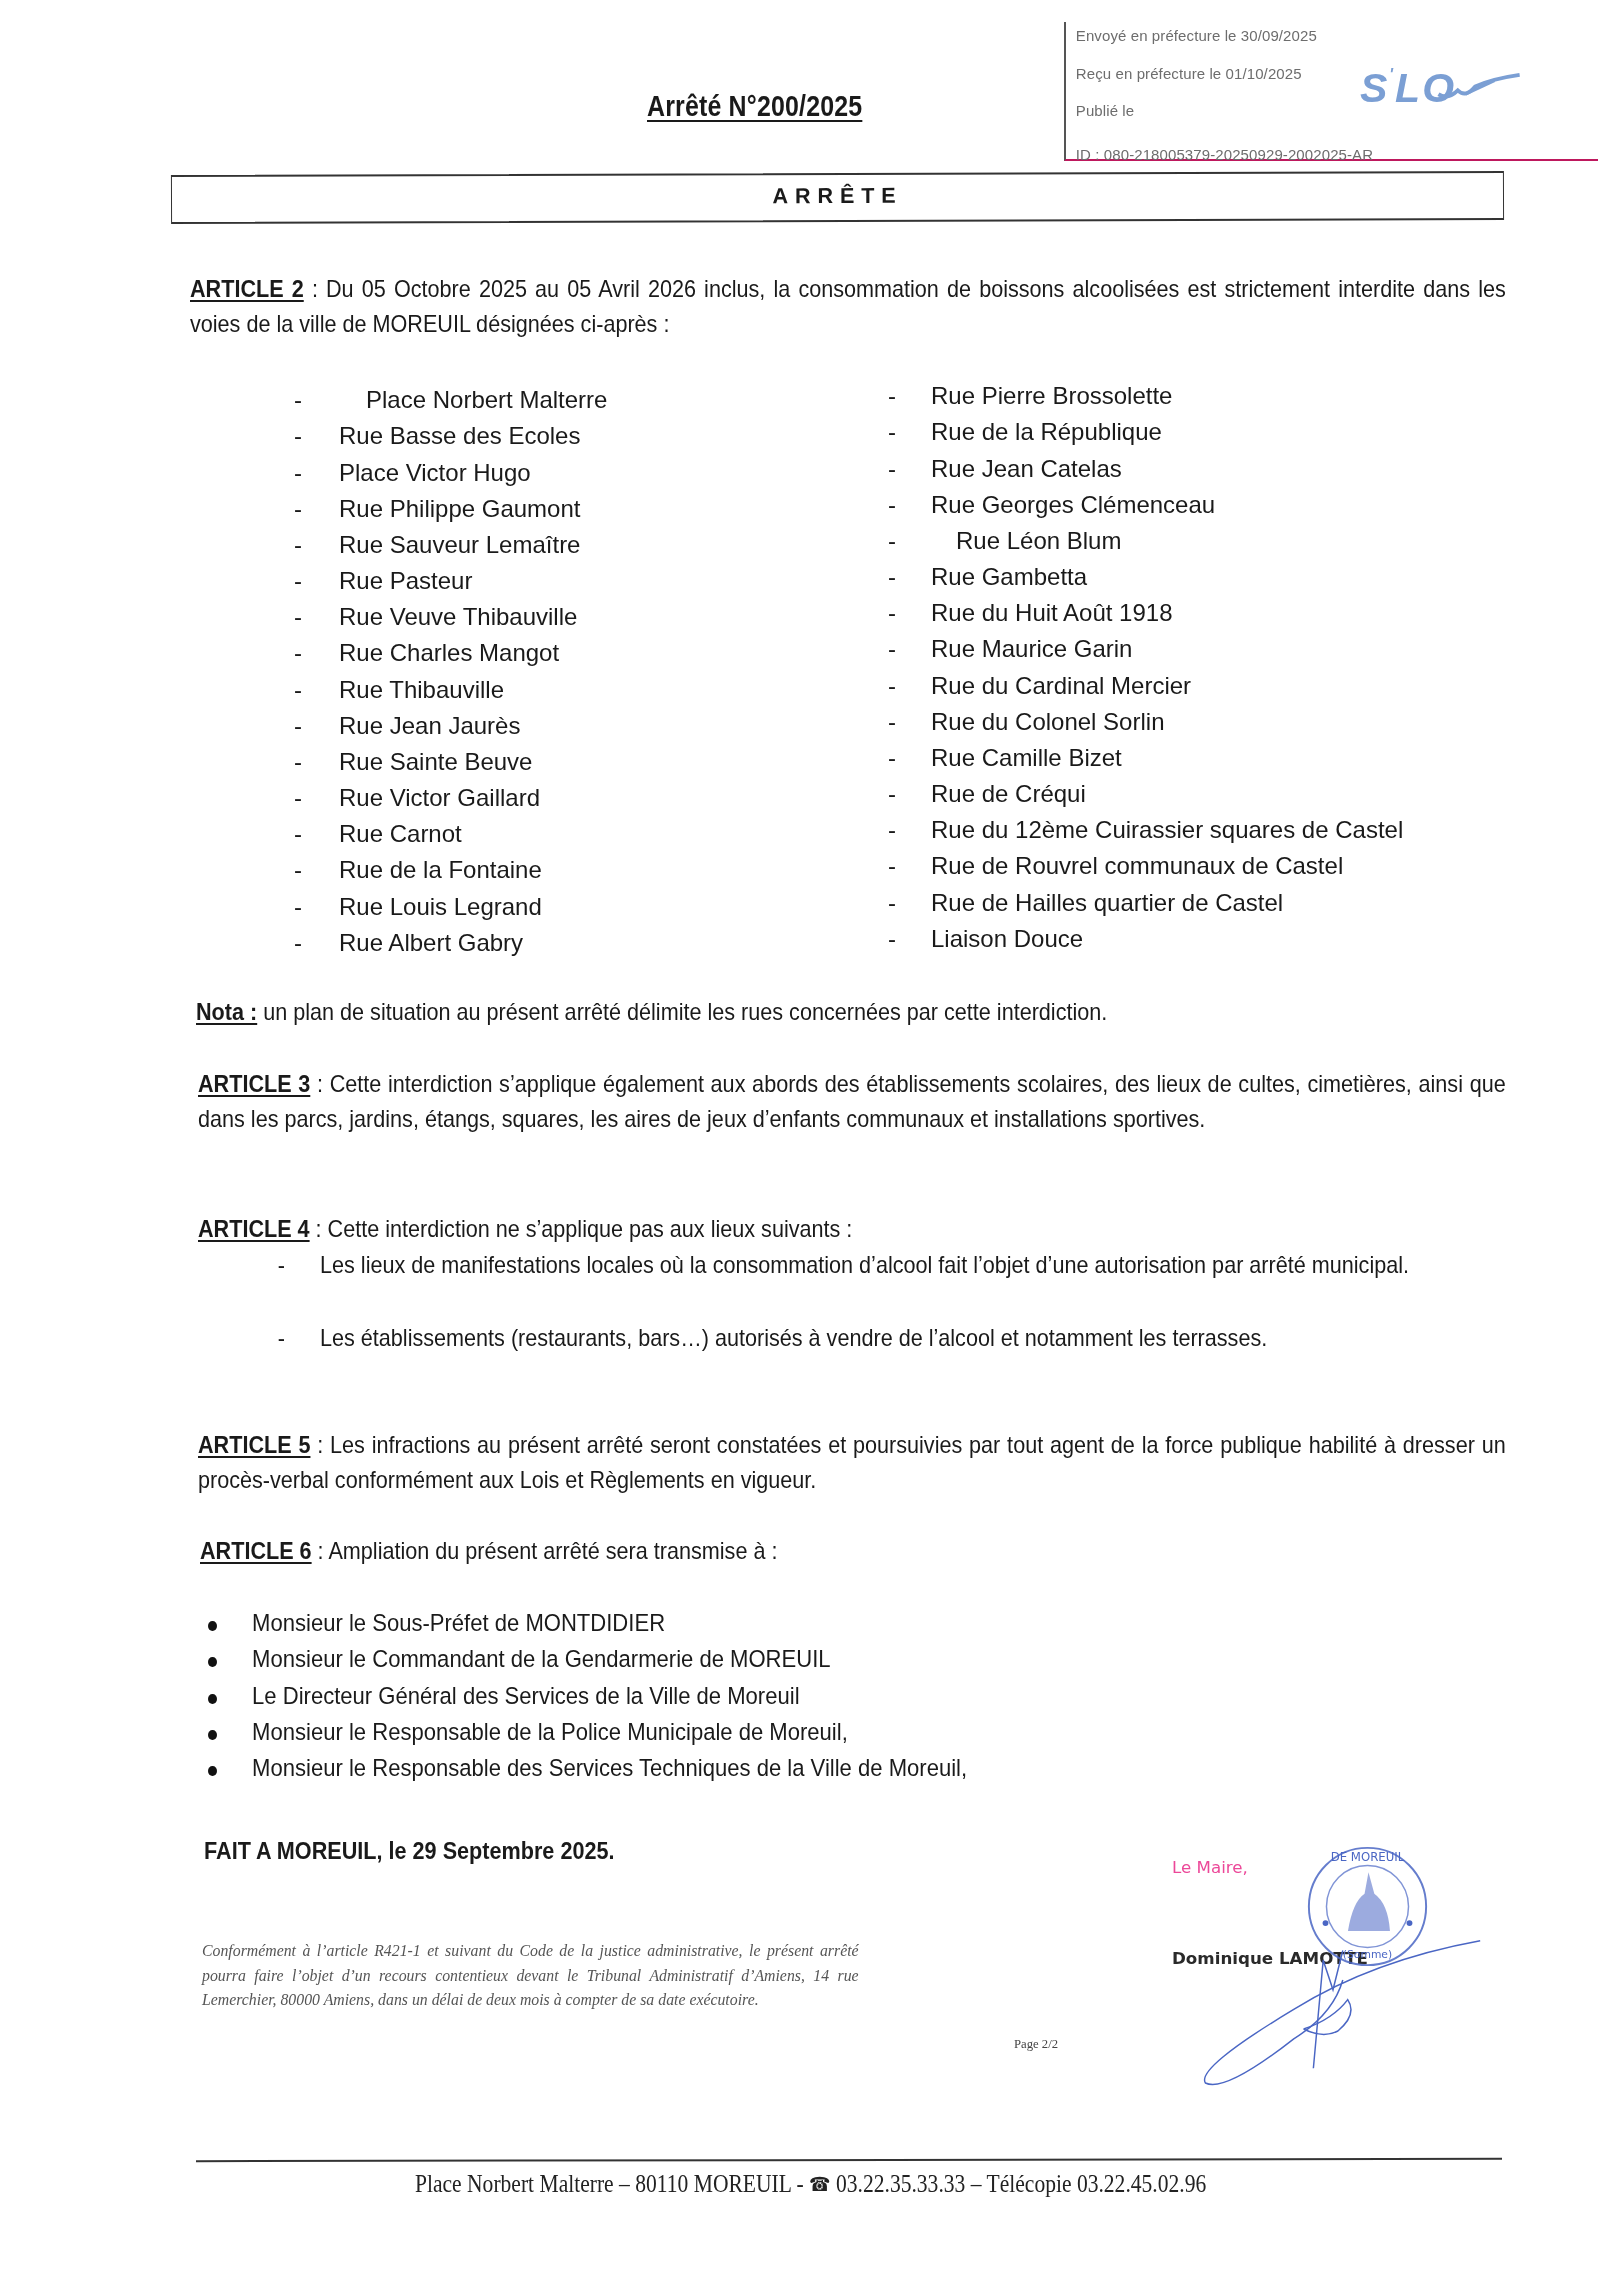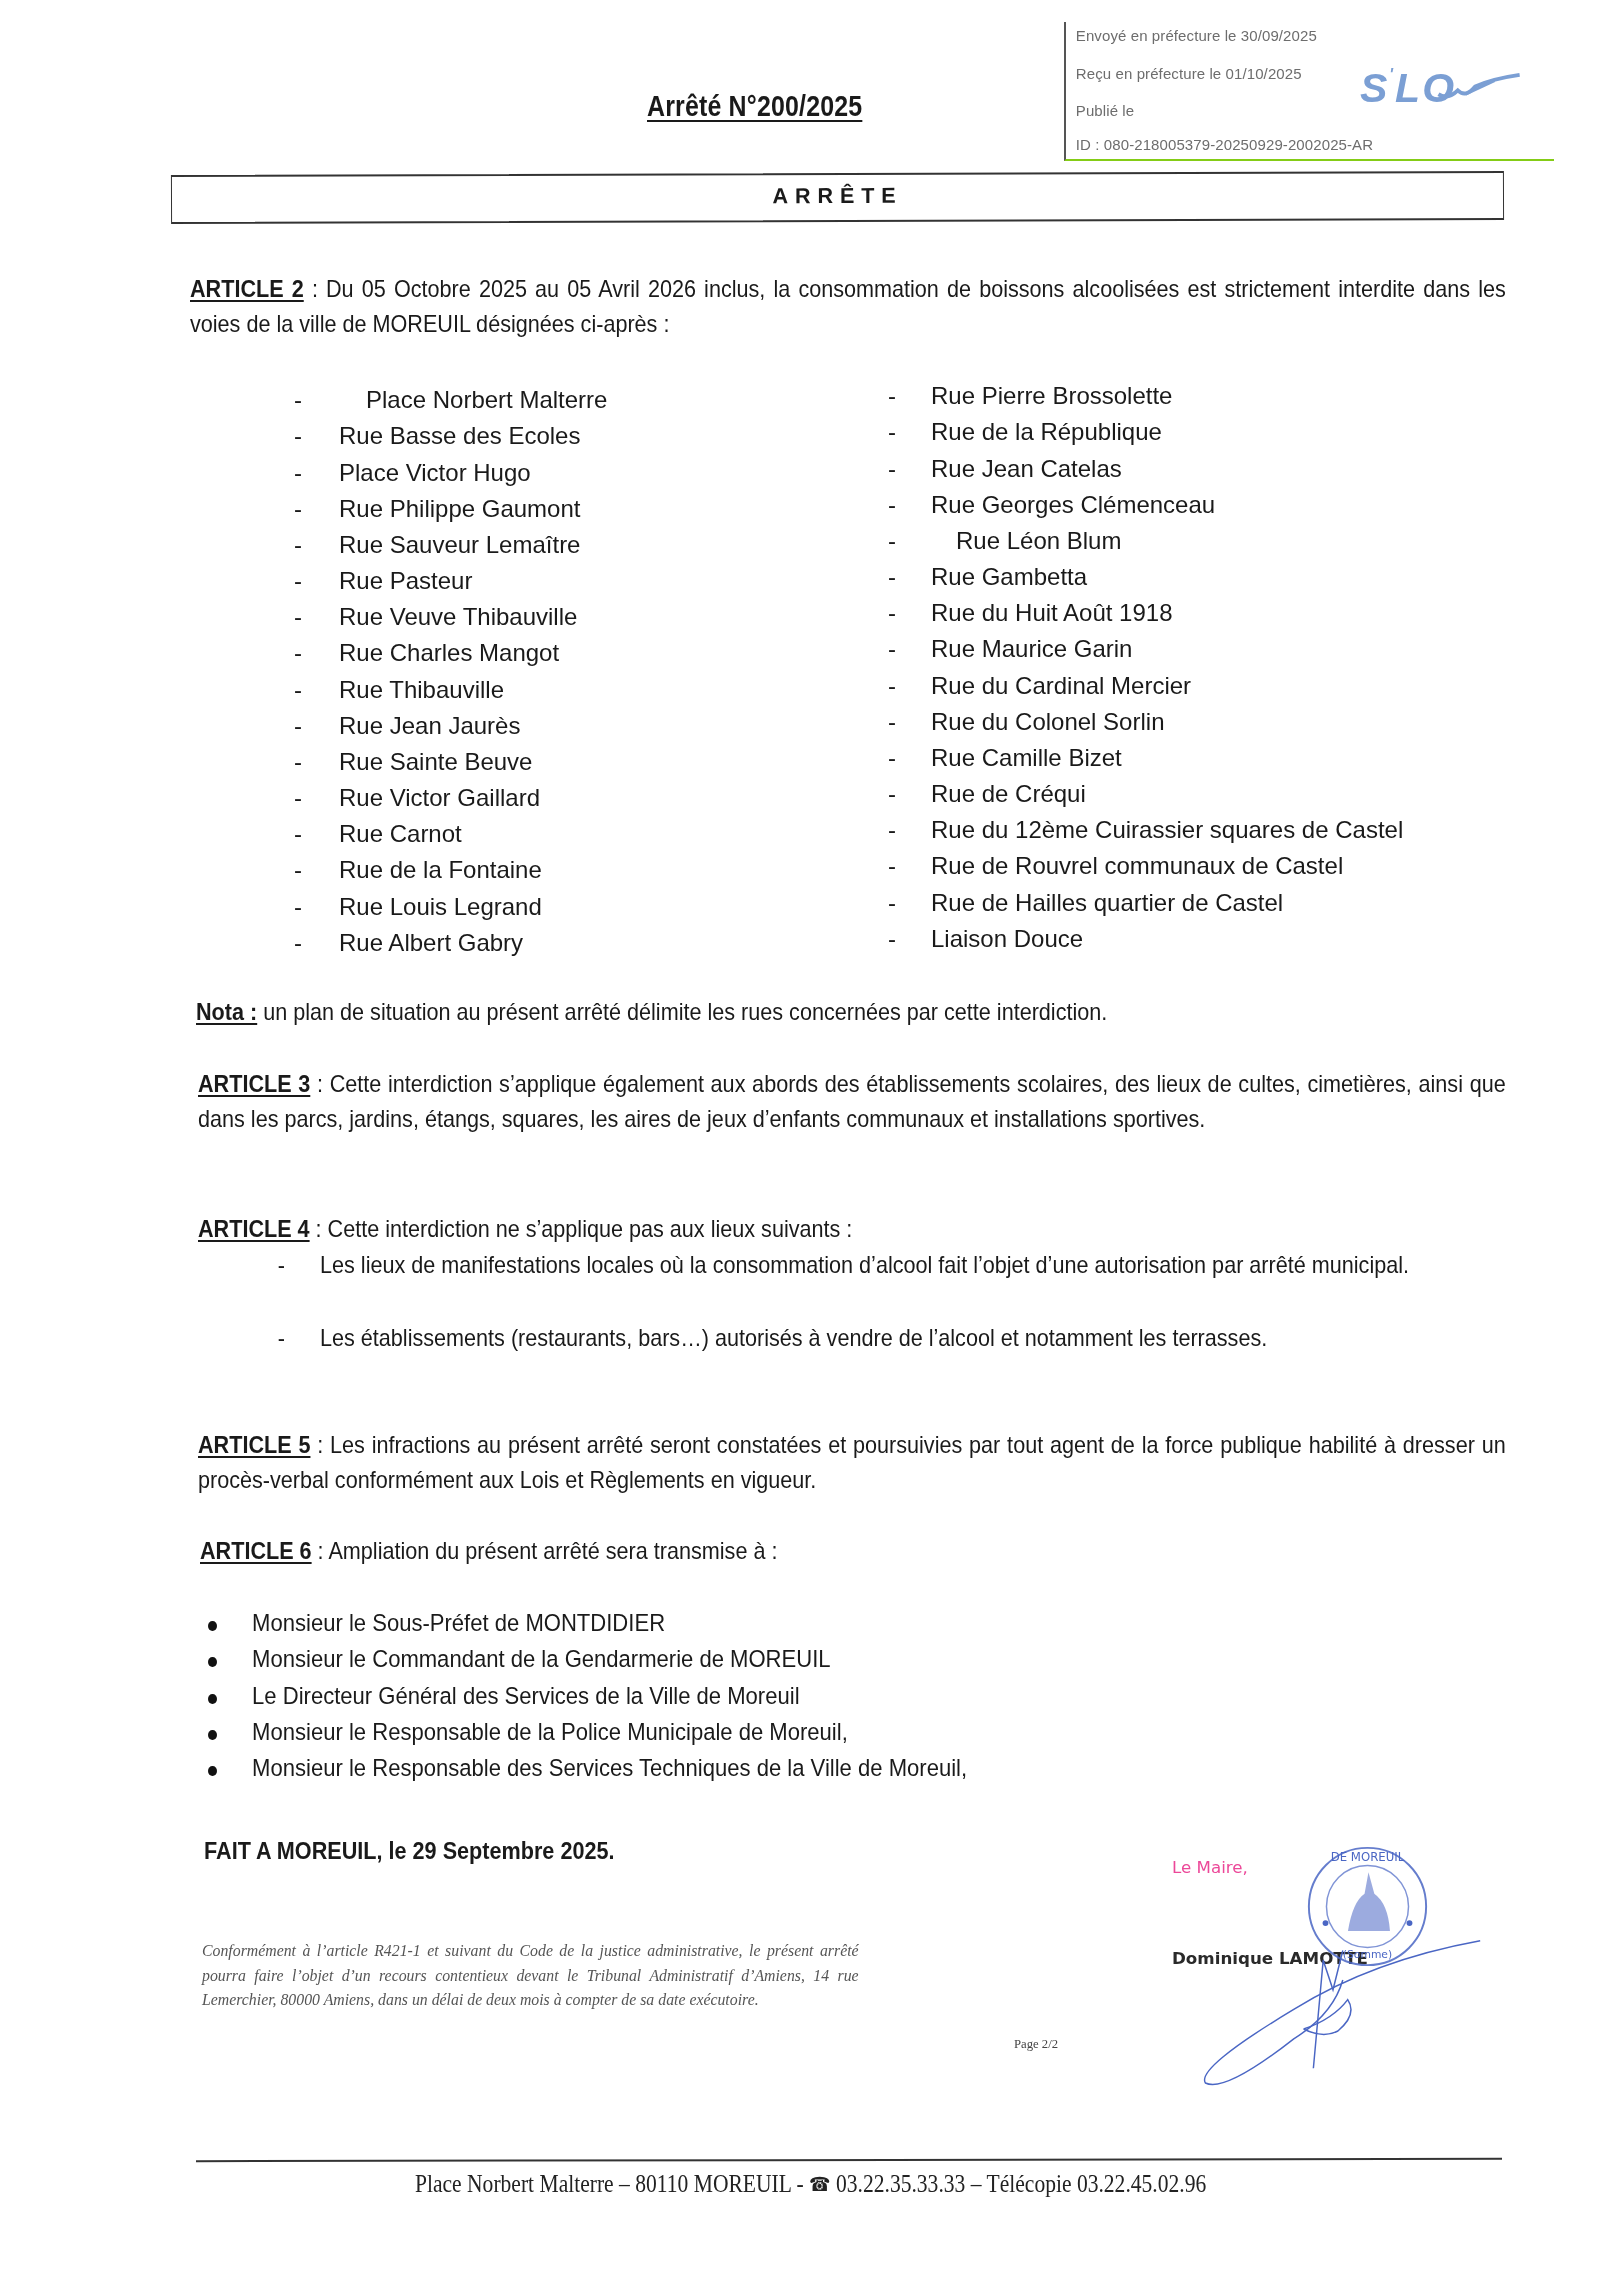--- a/index.html
+++ b/index.html
@@ -2,21 +2,21 @@
 <html><head>
 <meta charset="utf-8">
 <style>
   html, body { margin: 0; padding: 0; background: #ffffff; }
   body { width: 1621px; height: 2292px; position: relative; overflow: hidden;
          font-family: "Liberation Sans Narrow", "Liberation Sans", sans-serif; color: #1a1a1a; }
   .abs { position: absolute; }
 
   
   .stamp-box { left: 1064px; top: 21.6px; width: 488px; height: 137px;
-               border-left: 2px solid #555; border-bottom: 2px solid #84cc16; }
+               border-left: 2px solid #555; border-bottom: 2px solid #be185d; padding-left: 44px; }
   .stamp-line { position: absolute; left: 9.8px; font-family: "Liberation Sans", sans-serif;
                 font-size: 15px; color: #6d6d6d; white-space: nowrap; letter-spacing: 0.1px; }
   .stamp-slo { position: absolute; left: 294px; top: 43px; font-family: "Liberation Sans", sans-serif;
                font-style: italic; font-weight: bold; font-size: 41px; color: #7b9fd4; letter-spacing: 2px; }
   .stamp-check { position: absolute; left: 370px; top: 51px; width: 88px; height: 29px; }
 
   .title { left: 647px; top: 90px; font-family: "Liberation Sans", sans-serif; font-weight: bold;
            font-size: 29px; text-decoration: underline; text-underline-offset: 3.9px;
            transform: scaleX(0.86); transform-origin: left center; letter-spacing: 0.2px; }
 
@@ -61,21 +61,21 @@
   .footer .inner { display: inline-block; transform: scaleX(0.88); }
   .phone-icon { display: inline-block; font-size: 19.6px; vertical-align: 1px; }
 </style>
 </head>
 <body>
 
 <div class="abs stamp-box">
   <div class="stamp-line" style="top:5.9px">Envoyé en préfecture le 30/09/2025</div>
   <div class="stamp-line" style="top:43px">Reçu en préfecture le 01/10/2025</div>
   <div class="stamp-line" style="top:80px">Publié le</div>
-  <div class="stamp-line" style="top:114px">ID : 080-218005379-20250929-2002025-AR</div>
+  <div class="stamp-line" style="top:124px">ID : 080-218005379-20250929-2002025-AR</div>
   <div class="stamp-slo">S<span style="font-size:15.7px;vertical-align:21.6px;">'</span>LO</div>
   <svg class="stamp-check" viewBox="0 0 90 30">
     <path d="M2 22 Q12 28 22 18 Q30 26 40 14 Q58 6 86 2" stroke="#7b9fd4" stroke-width="4" fill="none"></path>
     <path d="M30 22 L60 8" stroke="#7b9fd4" stroke-width="3" fill="none"></path>
   </svg>
 </div>
 
 <div class="abs title">Arrêté N°200/2025</div>
 
 <div class="abs arrete-box">

